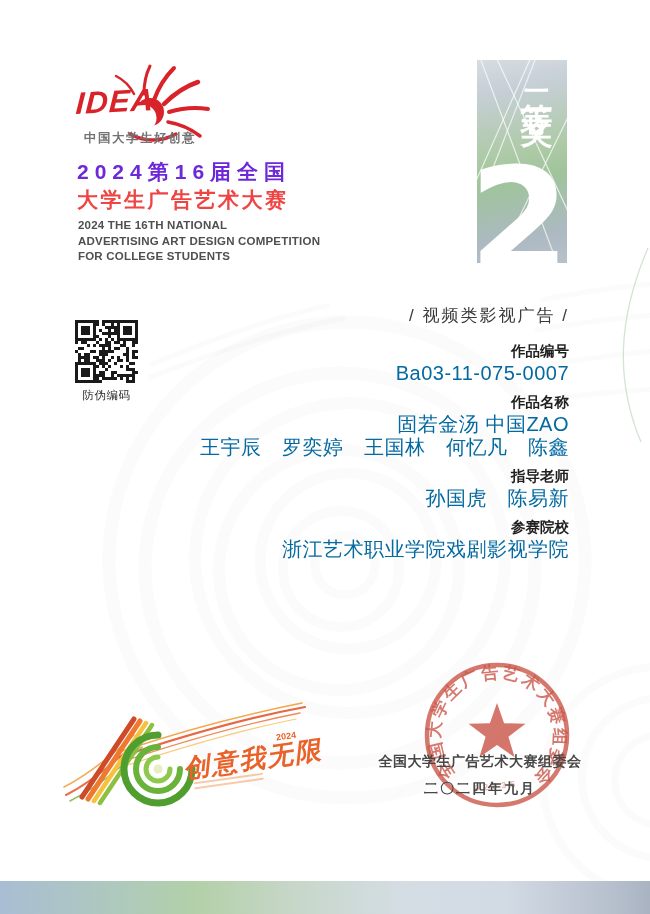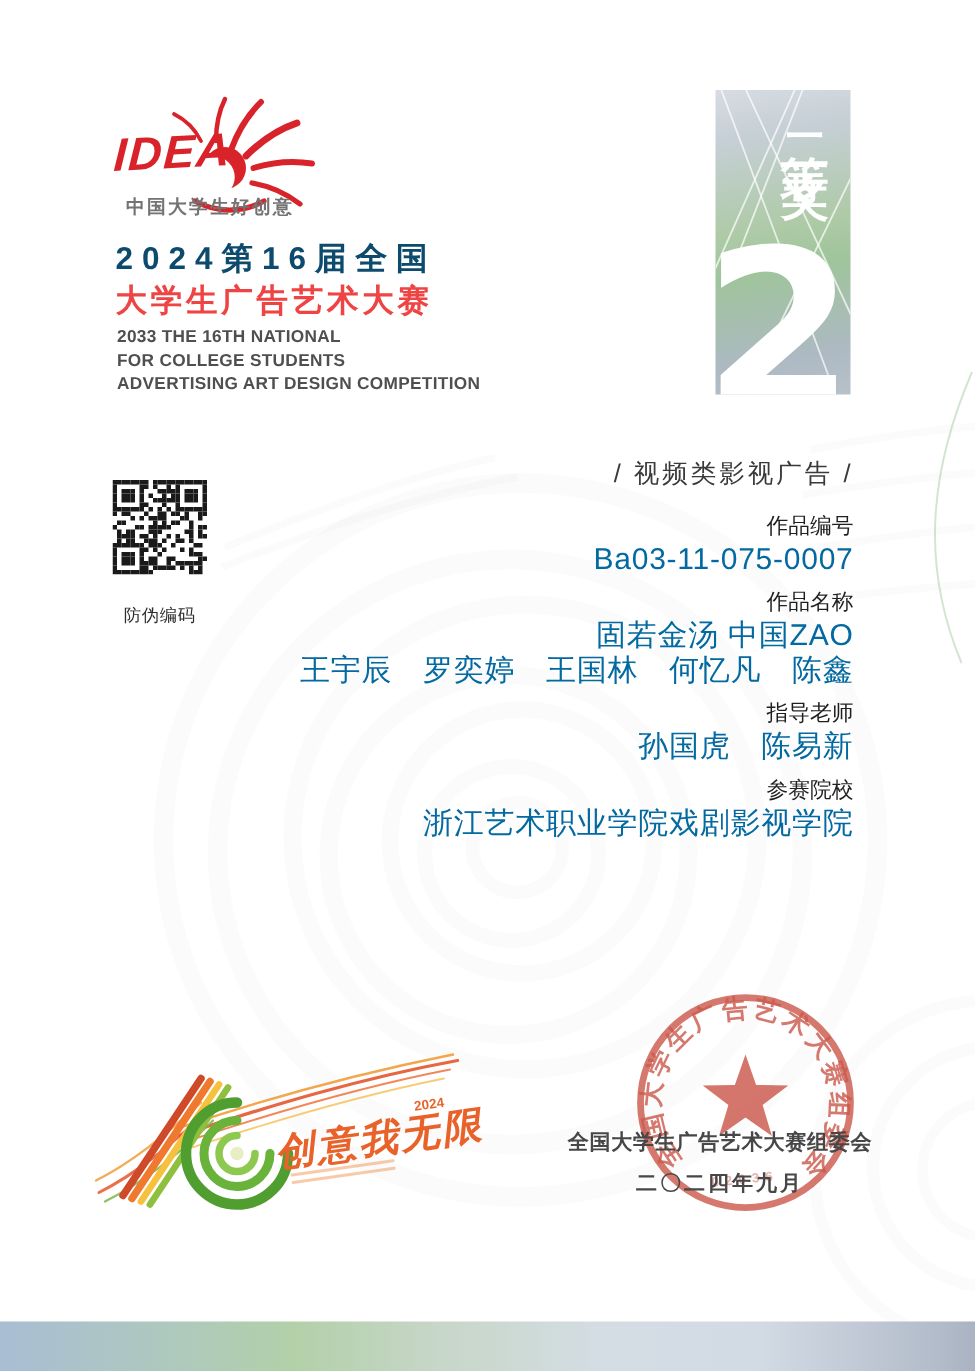--- a/index.html
+++ b/index.html
@@ -16,21 +16,21 @@
   .logo-text{
     position:absolute;left:2px;top:24px;
     font-size:31px;font-weight:bold;font-style:italic;
     color:#d9232a;letter-spacing:1px;transform:skewX(-6deg) rotate(-3deg);
   }
   .tagline{
     position:absolute;left:84px;top:130px;
     font-size:12.5px;font-weight:bold;color:#737373;letter-spacing:1.5px;
   }
   
-  .title-cn1{position:absolute;left:77px;top:158px;font-size:21px;font-weight:bold;color:#0c4a6e;letter-spacing:6px;}
+  .title-cn1{position:absolute;left:77px;top:158px;font-size:21px;font-weight:bold;color:#6d28d9;letter-spacing:6px;}
   .title-cn2{position:absolute;left:77px;top:186px;font-size:21px;font-weight:bold;color:#ef4444;letter-spacing:2.5px;}
   .title-en{position:absolute;left:78px;top:218px;font-size:11.5px;font-weight:bold;color:#4f4f4f;line-height:15.5px;letter-spacing:0.2px;}
   
   .badge{
     position:absolute;left:477px;top:60px;width:90px;height:203px;overflow:hidden;
     background:linear-gradient(170deg,#d6dce1 0%,#c6cfd6 16%,#aecaa7 45%,#9fc49b 58%,#adb9c3 86%,#b7c1ca 100%);
   }
   .badge-lines{position:absolute;left:0;top:0;}
   .badge-rank-label{
     position:absolute;top:6px;right:14px;
@@ -38,25 +38,25 @@
     font-size:32px;font-weight:600;letter-spacing:12px;line-height:1;
   }
   .badge-rank-number{
     position:absolute;left:-8px;bottom:-30px;
     color:#ffffff;font-size:145px;font-weight:bold;line-height:1;
     font-family:"DejaVu Sans","Liberation Sans",sans-serif;
   }
   
   .qr-wrap{position:absolute;left:75px;top:320px;width:63px;}
   .qr-box{width:63px;height:63px;}
-  .qr-label{margin-top:20px;width:63px;text-align:center;font-size:11.5px;color:#2e2e2e;letter-spacing:0.5px;}
+  .qr-label{margin-top:5px;width:63px;text-align:center;font-size:11.5px;color:#2e2e2e;letter-spacing:0.5px;}
   
   .entry{position:absolute;top:306px;left:150px;right:81px;text-align:right;}
   .entry .category{font-size:17px;color:#3a3a3a;letter-spacing:2px;line-height:20px;margin-bottom:16px;}
-  .entry .field-label{font-size:14.5px;font-weight:normal;color:#1f1f1f;line-height:18px;margin-top:10px;}
+  .entry .field-label{font-size:14.5px;font-weight:bold;color:#1f1f1f;line-height:18px;margin-top:10px;}
   .entry .field-value{font-size:20px;color:#0369a1;line-height:20px;margin-top:3px;letter-spacing:0.5px;}
   
   .logo16{position:absolute;left:60px;top:695px;}
   .slogan{
     position:absolute;left:183px;top:742px;
     transform:rotate(-8deg);
     color:#e8622a;font-size:26px;font-weight:bold;font-style:italic;letter-spacing:2px;
     white-space:nowrap;
   }
   .slogan-year{
@@ -122,23 +122,23 @@
       <circle cx="69" cy="58" r="13.5" fill="#ffffff"></circle>
       <path d="M56,74 C70,82 88,82 102,74" stroke="#d9232a" stroke-width="3.5" fill="none" stroke-linecap="round"></path>
     </svg>
     <span class="logo-text">IDEA</span>
   </div>
   <div class="tagline">中国大学生好创意</div>
 
   <div class="title-cn1">2024第16届全国</div>
   <div class="title-cn2">大学生广告艺术大赛</div>
   <div class="title-en">
-    <div>2033 THE 16TH NATIONAL</div>
+    <div>2024 THE 16TH NATIONAL</div>
+    <div>ADVERTISING ART DESIGN COMPETITION</div>
     <div>FOR COLLEGE STUDENTS</div>
-    <div>ADVERTISING ART DESIGN COMPETITION</div>
   </div>
 
   <div class="badge">
     <svg class="badge-lines" width="90" height="203" viewBox="0 0 90 203">
       <g stroke="#ffffff" stroke-opacity="0.7" stroke-width="1.2">
         <line x1="-5" y1="130" x2="55" y2="-5"></line>
         <line x1="18" y1="-5" x2="95" y2="160"></line>
         <line x1="2" y1="-5" x2="80" y2="203"></line>
         <line x1="92" y1="55" x2="20" y2="203"></line>
         <line x1="60" y1="-5" x2="12" y2="118"></line>

